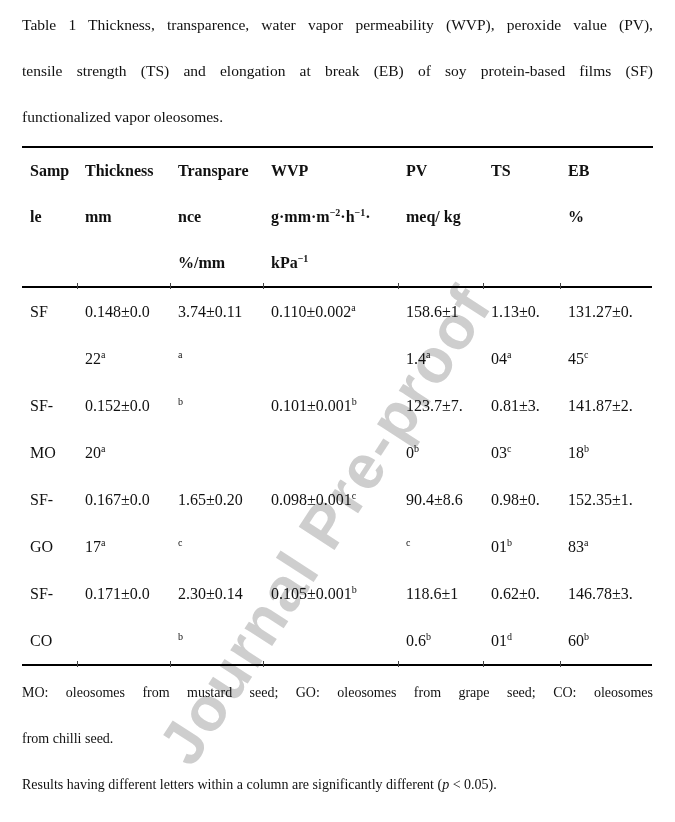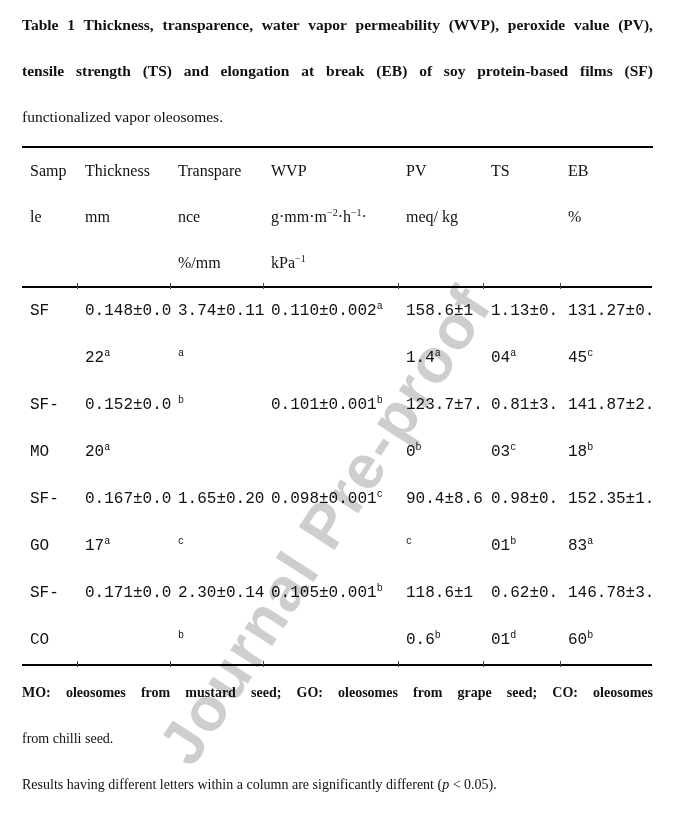--- a/index.html
+++ b/index.html
@@ -30,32 +30,31 @@
   }
   .cap-line{
     height:46px;line-height:46px;
     font-size:15.5px;
     white-space:nowrap;
   }
   .just{
     white-space:normal;
     text-align:justify;
     text-align-last:justify;
-    font-weight:bold;
   }
   .tbl-wrap{position:relative;margin-top:6px;}
   .tbl{
     display:grid;
     grid-template-columns:55px 93px 93px 135px 85px 77px 92px;
     border-top:2px solid #000;
     font-size:16px;
   }
-  .hcell{border-bottom:2px solid #000;padding-left:8px;}
+  .hcell{border-bottom:2px solid #000;padding-left:8px;font-weight:bold;}
   .hcell .tline{height:46px;line-height:46px;white-space:nowrap;}
-  .bcell{padding-left:8px;font-family:Liberation Mono, monospace;}
+  .bcell{padding-left:8px;}
   .bcell .bline{height:47px;line-height:47px;white-space:nowrap;}
   .bcell.lastrow{border-bottom:2px solid #000;}
   sup{font-size:10px;line-height:0;vertical-align:super;}
   .tick{position:absolute;width:1px;height:6px;background:#444;}
   .footnotes{margin-top:4px;}
   .fn-line{
     height:46px;line-height:46px;
     font-size:14px;
     white-space:nowrap;
   }

